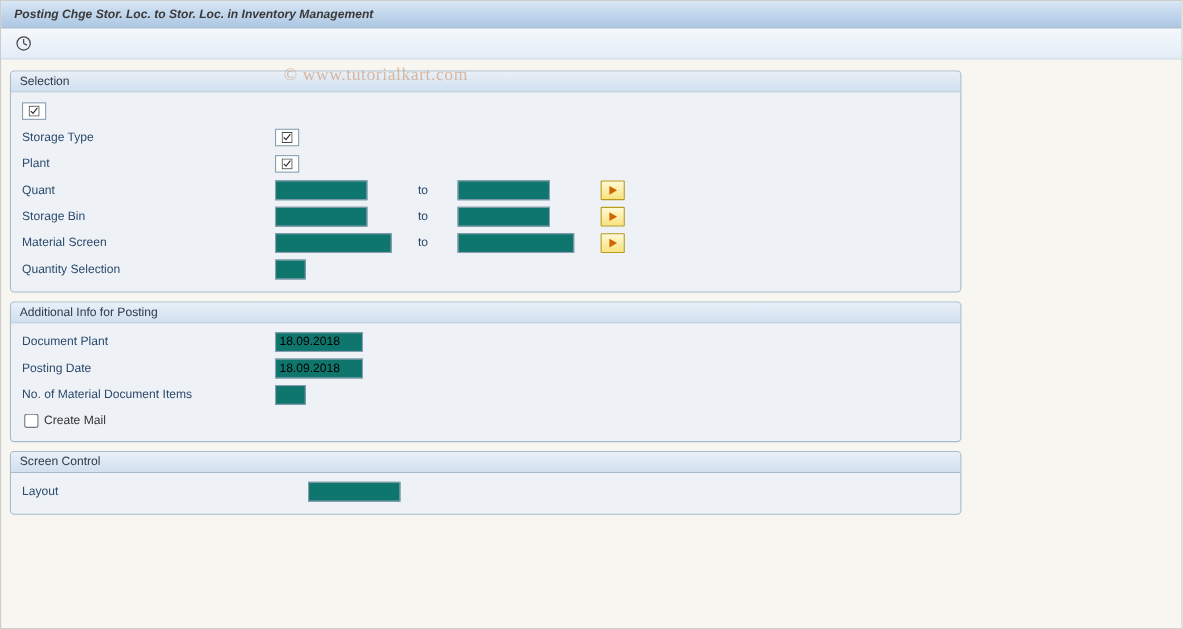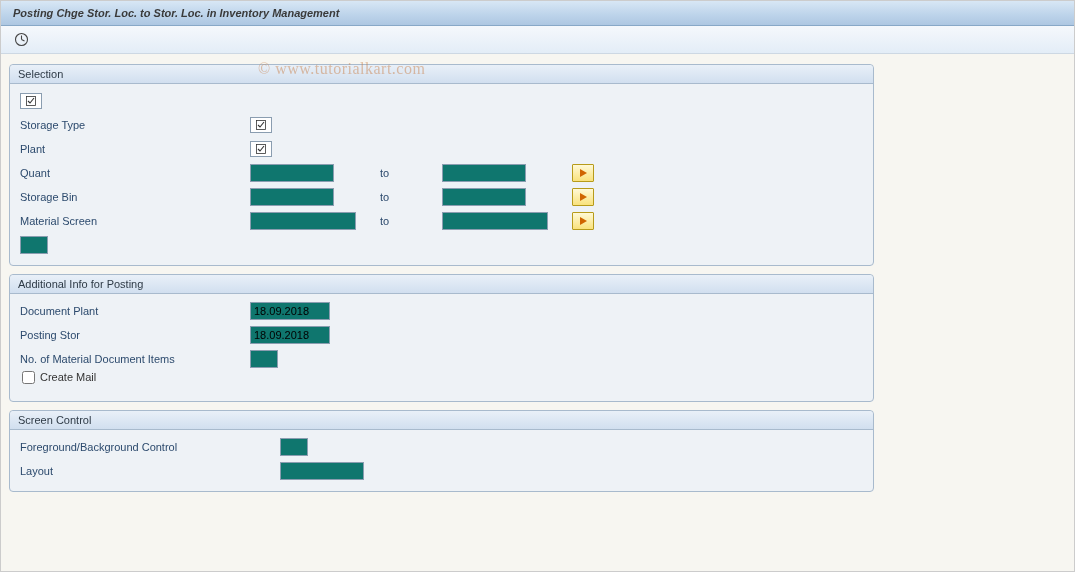--- a/index.html
+++ b/index.html
@@ -68,21 +68,21 @@
     display: flex;
     align-items: center;
     height: 24px;
   }
   .label {
     width: 230px;
     color: #2c4a6d;
     font-size: 11px;
   }
   .cell-from { width: 130px; }
-  .cell-to-label { width: 62px; color: #2c4a6d; }
+  .cell-to-label { width: 36px; color: #2c4a6d; }
   .cell-to { width: 130px; }
   .cell-multi { width: 40px; }
   input[type="text"] {
     height: 18px;
     border: 1px solid #8a9db0;
     background: #0f766e;
     padding: 1px 3px;
     font-size: 11px;
     font-family: inherit;
   }
@@ -119,21 +119,21 @@
     border-top: 4px solid transparent;
     border-bottom: 4px solid transparent;
     border-left: 7px solid #d06500;
   }
   input[type="checkbox"] {
     width: 13px;
     height: 13px;
     margin-right: 5px;
     vertical-align: middle;
   }
-  .chk-row { display: flex; height: 22px; padding-left: 2px; }
+  .chk-row { display: flex; align-items: center; height: 22px; padding-left: 2px; }
   .watermark {
     position: absolute;
     top: 60px;
     left: 258px;
     color: rgba(200,120,60,0.45);
     font-size: 16px;
     letter-spacing: 0.5px;
     pointer-events: none;
     font-family: Georgia, serif;
   }
@@ -222,54 +222,51 @@
         <span class="cell-to-label">to</span>
         <span class="cell-to"><input type="text" class="inp-med" value="" style=""></span>
         <span class="cell-multi">
           <span class="multi-btn">
             <span class="arrow-right"></span>
           </span>
         </span>
       </div>
 
       <div class="row">
+        <span class="label">Quantity Selection</span>
         <input type="text" class="inp-tiny" value="" style="">
       </div>
     </div>
   </div>
 
   <div class="group">
     <div class="group-header">Additional Info for Posting</div>
     <div class="group-body">
       <div class="row">
         <span class="label">Document Plant</span>
         <input type="text" class="inp-date" value="18.09.2018" style="">
       </div>
       <div class="row">
-        <span class="label">Posting Stor</span>
+        <span class="label">Posting Date</span>
         <input type="text" class="inp-date" value="18.09.2018" style="">
       </div>
       <div class="row">
         <span class="label">No. of Material Document Items</span>
         <input type="text" class="inp-tiny" value="" style="">
       </div>
       <div class="chk-row">
         <input type="checkbox" style="">
         <span>Create Mail</span>
       </div>
     </div>
   </div>
 
   <div class="group">
     <div class="group-header">Screen Control</div>
     <div class="group-body">
       <div class="row">
-        <span class="label" style="width:260px">Foreground/Background Control</span>
-        <input type="text" class="inp-tiny" value="" style="">
-      </div>
-      <div class="row">
         <span class="label" style="width:260px">Layout</span>
         <input type="text" class="inp-short" value="" style="">
       </div>
     </div>
   </div>
 
 </div>
 
 </body></html>

